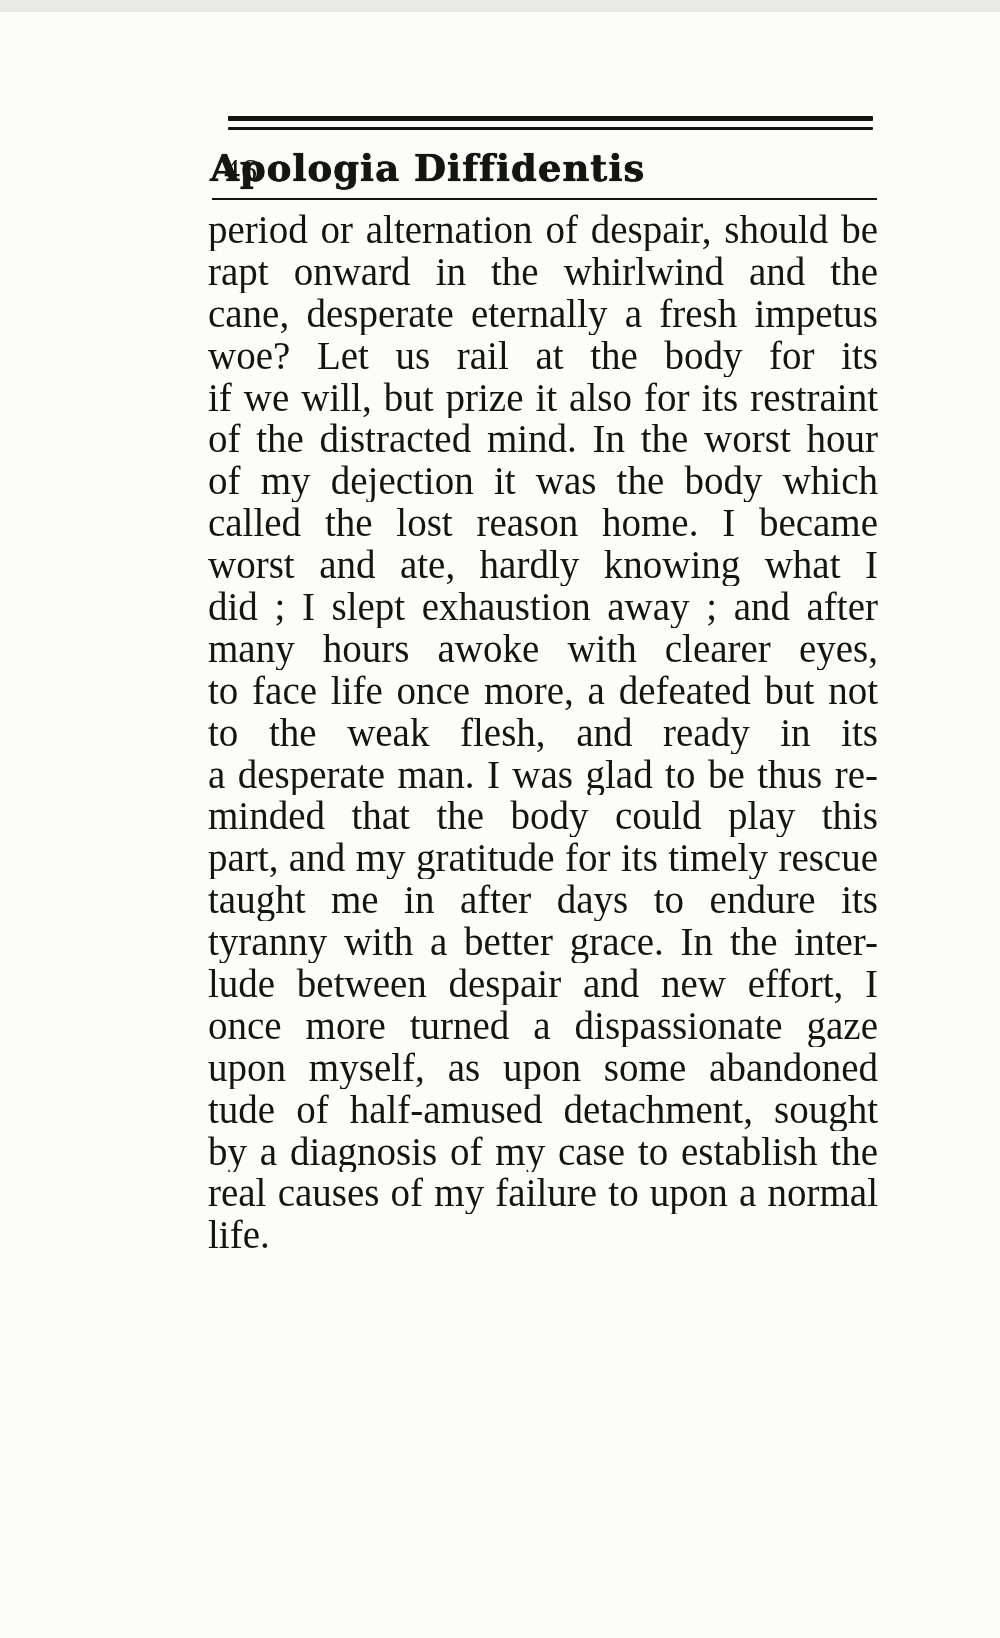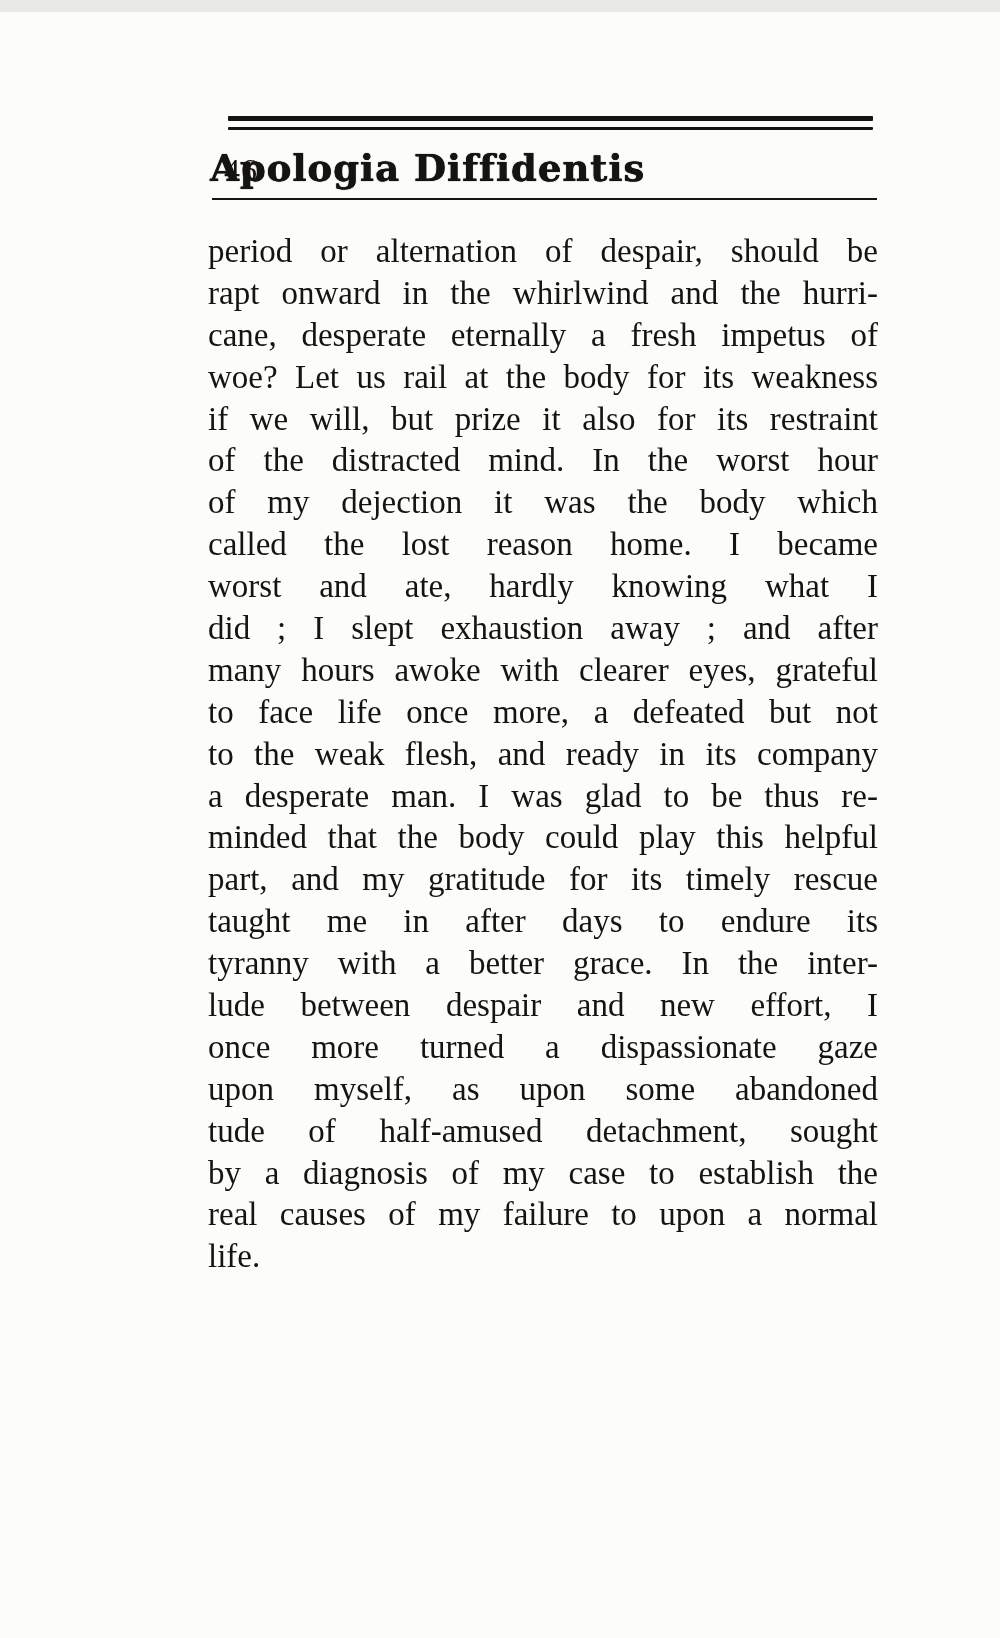--- a/index.html
+++ b/index.html
@@ -70,23 +70,23 @@
     top: 186px;
     width: 665px;
     height: 2px;
     background: var(--ink, #161412);
   }
 
   
   .body-text {
     position: absolute;
     left: 208px;
-    top: 219px;
+    top: 197px;
     width: 670px;
-    font-size: 33px;
+    font-size: 39px;
   }
   .line {
     line-height: 41.9px;
     height: 41.9px;
     text-align: justify;
     text-align-last: justify;
     white-space: normal;
     overflow: hidden;
   }
   .line.last {

